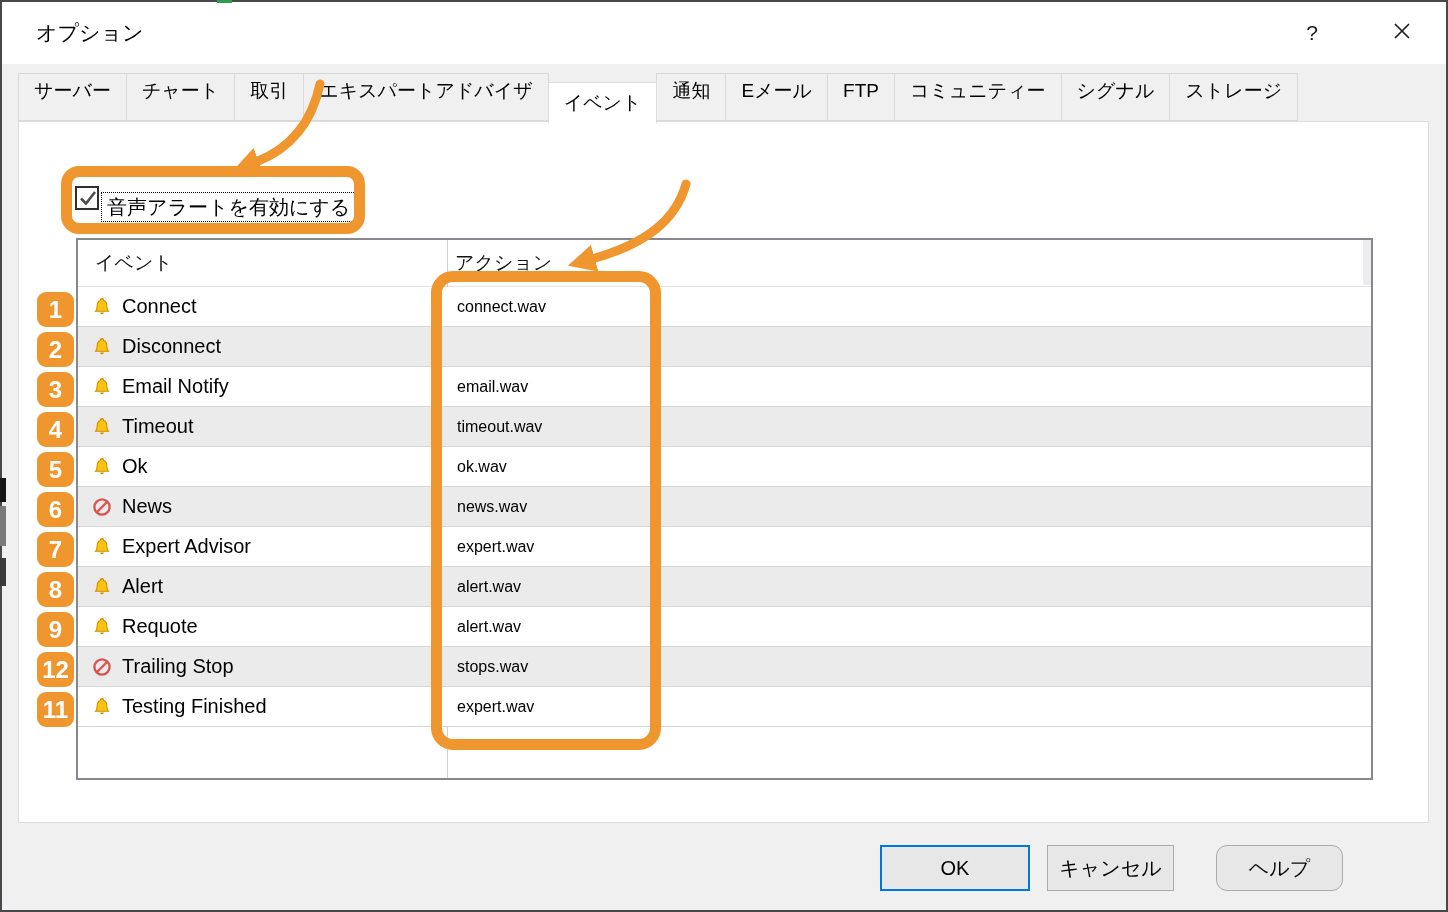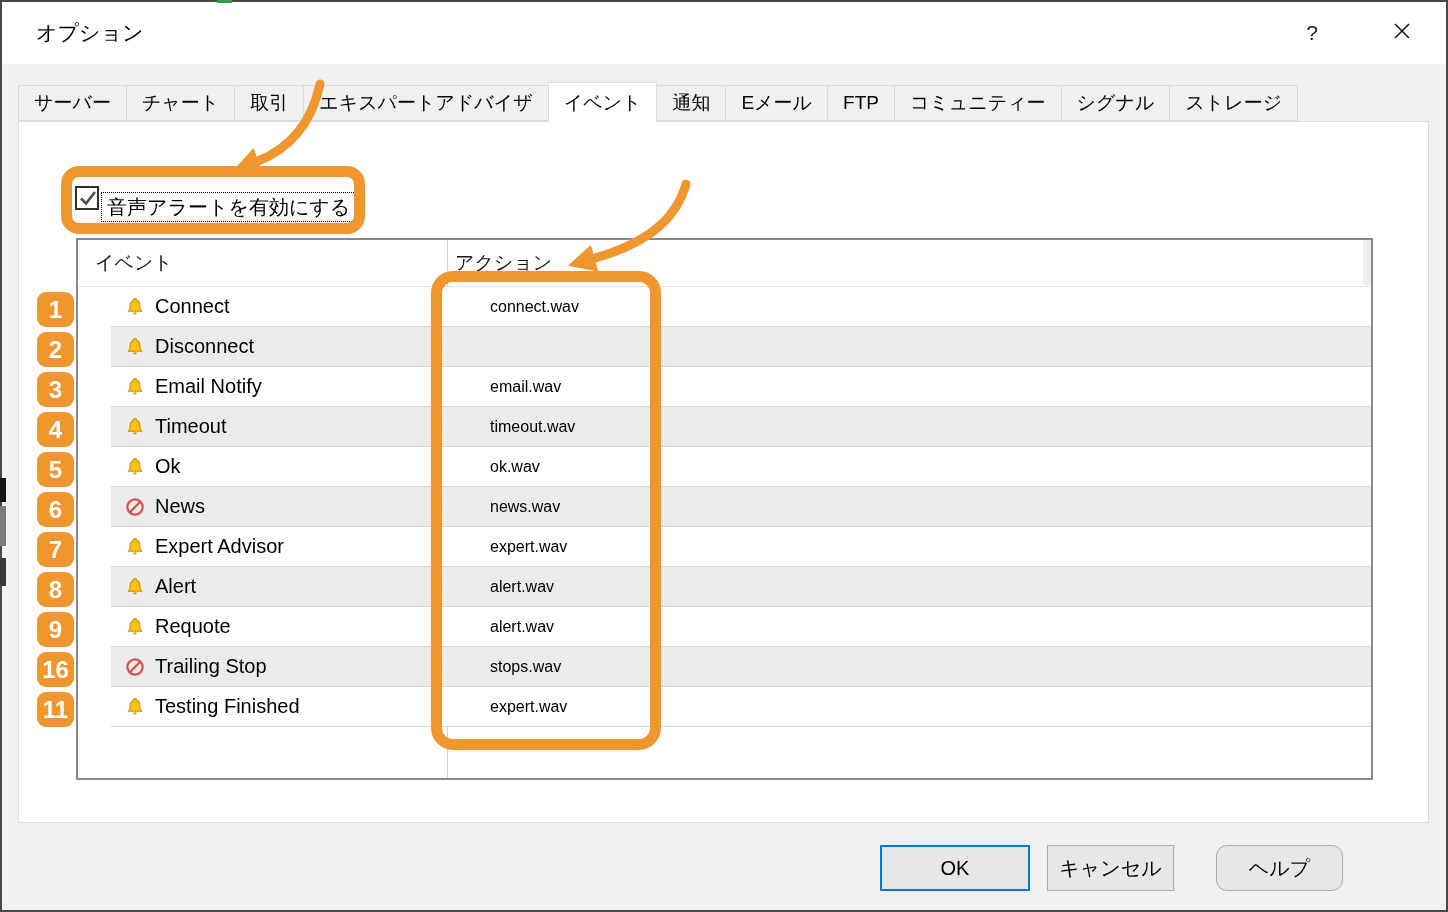--- a/index.html
+++ b/index.html
@@ -16,39 +16,39 @@
 
   
   .titlebar{position:absolute;left:2px;top:2px;right:2px;height:62px;background:#fff;}
   .title{position:absolute;left:34px;top:0;line-height:62px;font-size:21px;}
   .tb-btn{position:absolute;top:0;height:62px;width:56px;display:flex;align-items:center;justify-content:center;font-size:21px;color:#1a1a1a;cursor:default;}
   .tb-help{left:1282px;}
   .tb-close{left:1372px;}
 
   
   .tabbar{position:absolute;left:18px;top:85px;height:36px;display:flex;align-items:flex-end;z-index:3;}
-  .tab{height:36px;line-height:34px;padding:0 15px;font-size:19px;background:#f0f0f0;
+  .tab{height:48px;line-height:34px;padding:0 15px;font-size:19px;background:#f0f0f0;
        border:1px solid #d9d9d9;margin-right:-1px;white-space:nowrap;}
   .tab.active{height:41px;line-height:40px;margin-bottom:-2px;background:#fff;border-color:#dcdcdc;border-bottom:none;z-index:4;position:relative;}
   .tabpage{position:absolute;left:18px;top:121px;width:1411px;height:702px;background:#fff;border:1px solid #dcdcdc;z-index:1;}
 
   
   .cb-box{position:absolute;left:75px;top:186px;width:24px;height:24px;background:#fff;border:2px solid #2f2f2f;z-index:4;}
   .cb-box svg{position:absolute;left:0;top:-1px;}
   .cb-label{position:absolute;left:101px;top:192px;height:30px;line-height:28px;padding:0 5px;font-size:20px;border:1px dotted #000;z-index:4;background:transparent;}
 
   
   .etable{position:absolute;left:76px;top:238px;width:1297px;height:542px;background:#fff;border:2px solid #85898e;z-index:2;}
   .thead{position:absolute;left:0;top:0;right:0;height:47px;background:#fff;border-bottom:1px solid #e3e3e3;}
   .th{position:absolute;top:0;line-height:46px;font-size:19px;color:#111;}
   .th-event{left:17px;}
   .th-action{left:377px;}
   .col-divider{position:absolute;left:369px;top:0;bottom:0;width:1px;background:#d2d2d2;}
   .scroll-sliver{position:absolute;right:0;top:0;width:8px;height:45px;background:#ececec;}
-  .tbody{position:absolute;left:0;top:47px;right:0;padding-left:33px;}
+  .tbody{position:absolute;left:0;top:47px;right:0;}
   .trow{position:relative;height:40px;border-bottom:1px solid #d6d6d6;background:#fff;}
   .trow.alt{background:#ebebeb;}
   .ev-icon{position:absolute;left:14px;top:10px;width:20px;height:20px;}
   .ev-label{position:absolute;left:44px;top:0;line-height:39px;font-size:20px;}
   .cell-action{position:absolute;left:379px;top:0;line-height:39px;font-size:16px;}
 
   
   .badge{position:absolute;left:37px;width:37px;height:35px;border-radius:9px;background:var(--orange);
          color:#fff;font-size:24px;font-weight:bold;display:flex;align-items:center;justify-content:center;z-index:5;}
   .hl-box{position:absolute;border:11px solid var(--orange);z-index:5;pointer-events:none;}
@@ -214,21 +214,21 @@
   <div id="badges">
       <div class="badge" style="top: 292px;">1</div>
       <div class="badge" style="top: 332px;">2</div>
       <div class="badge" style="top: 372px;">3</div>
       <div class="badge" style="top: 412px;">4</div>
       <div class="badge" style="top: 452px;">5</div>
       <div class="badge" style="top: 492px;">6</div>
       <div class="badge" style="top: 532px;">7</div>
       <div class="badge" style="top: 572px;">8</div>
       <div class="badge" style="top: 612px;">9</div>
-      <div class="badge" style="top: 652px;">16</div>
+      <div class="badge" style="top: 652px;">12</div>
       <div class="badge" style="top: 692px;">11</div>
     </div>
 
   <div class="hl-box hl-checkbox"></div>
   <div class="hl-box hl-actions"></div>
 
   <svg class="arrows" width="1448" height="912">
     <defs>
       <marker id="ah" viewBox="0 0 4 4" markerWidth="3.1" markerHeight="3.1" refX="0.4" refY="2" orient="auto" markerUnits="strokeWidth">
         <path d="M0 0 L4 2 L0 4 Z" fill="#F0962F"></path>

